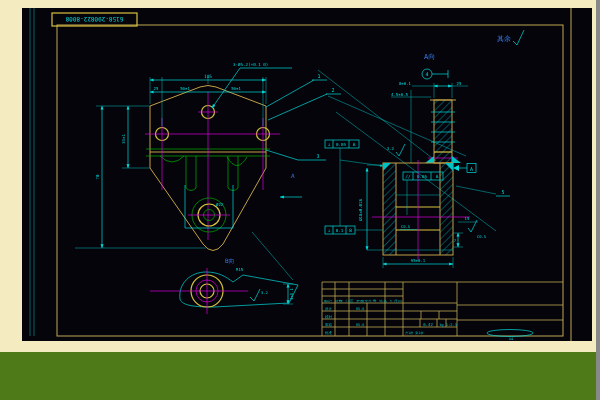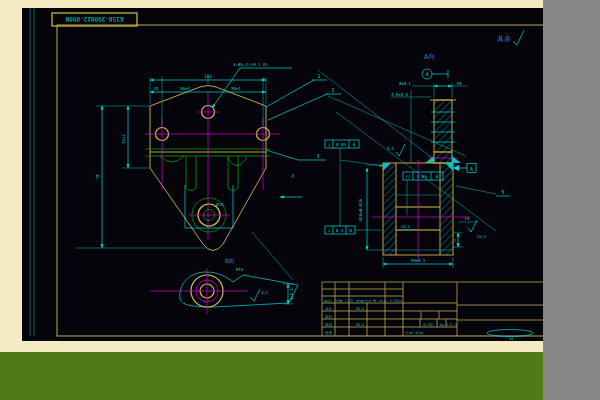--- a/index.html
+++ b/index.html
@@ -1,16 +1,16 @@
 <!DOCTYPE html>
 <html><head>
 <meta charset="utf-8">
 <style>
   html,body{margin:0;padding:0;background:#888;}
-  .stage{position:relative;width:543px;height:400px;overflow:hidden;background:#f5ebc0;
+  .stage{position:relative;width:596px;height:400px;overflow:hidden;background:#f5ebc0;
          font-family:"DejaVu Sans Mono",monospace;text-align:right;}
   svg{position:absolute;left:0;top:0;display:block;}
   text{font-family:"DejaVu Sans Mono",monospace;}
   .t-cy{fill:#00dcdc;}
   .t-bl{fill:#3a78e8;}
   .t-tb{fill:#00c8c8;}
   .ln{stroke:#00dcdc;stroke-width:0.7;fill:none;}
   .lnthin{stroke:#00c2c2;stroke-width:0.5;fill:none;}
   .mg{stroke:#dd00dd;stroke-width:0.7;fill:none;}
   .gr{stroke:#00b400;stroke-width:0.7;fill:none;}

